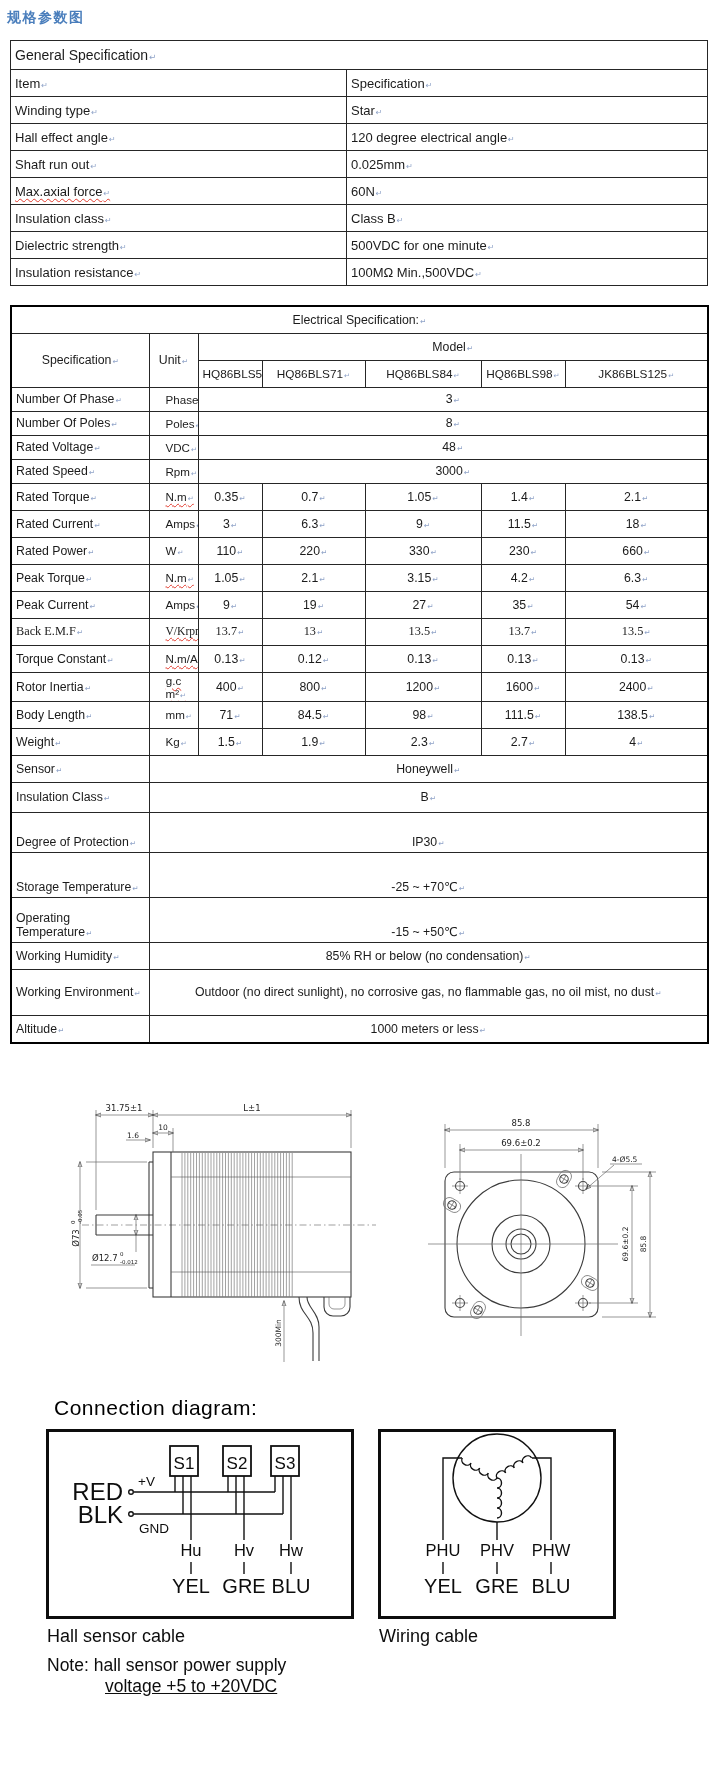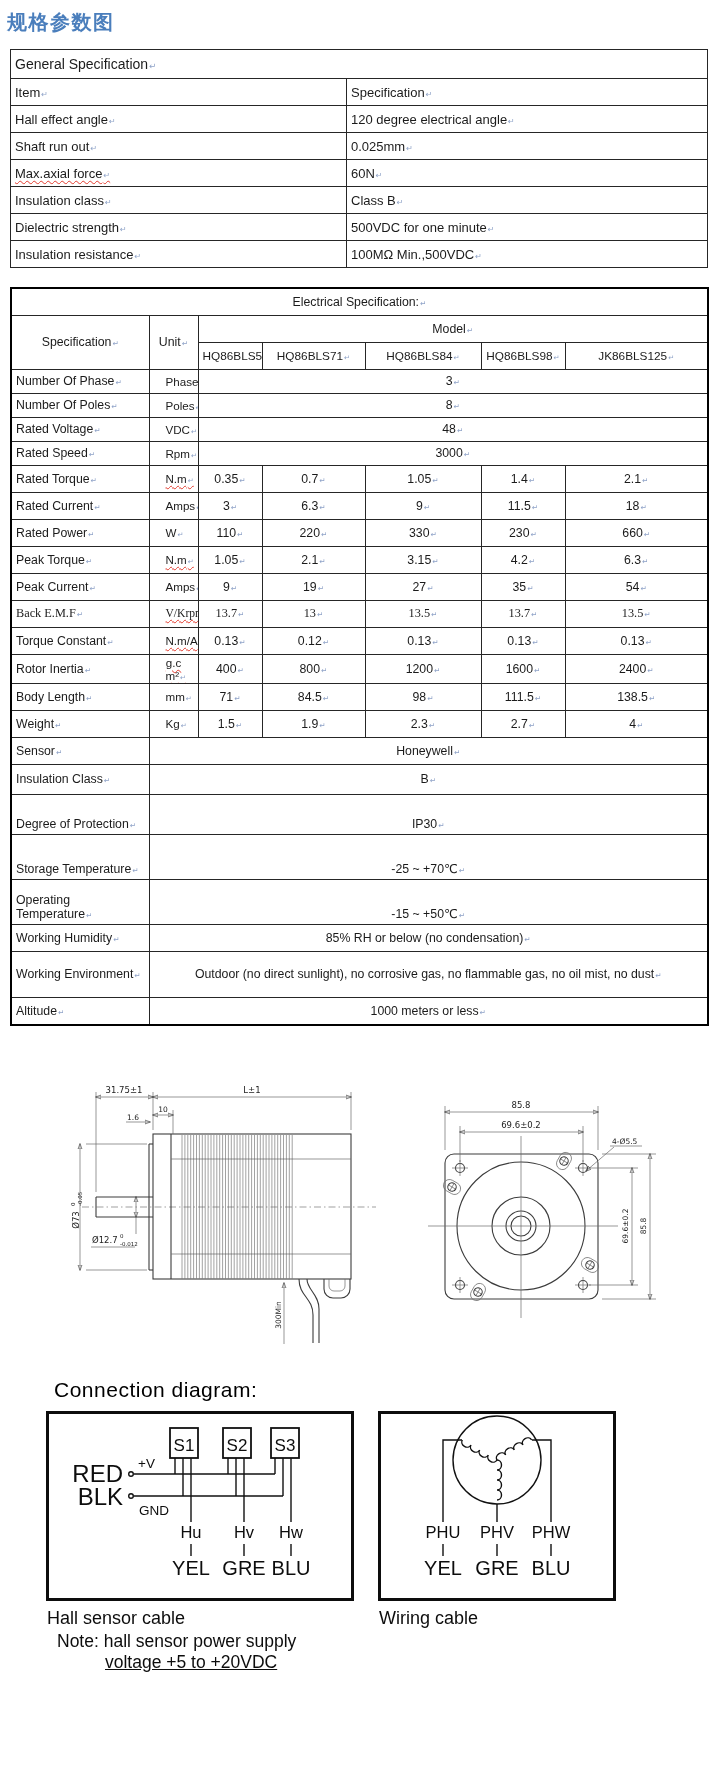--- a/index.html
+++ b/index.html
@@ -1,18 +1,18 @@
 <!DOCTYPE html>
 <html><head>
 <meta charset="utf-8">
 <style>
   html,body{margin:0;padding:0;background:#ffffff;}
   body{width:721px;font-family:"Liberation Sans","DejaVu Sans",sans-serif;color:#1b1b1b;}
   .page{position:relative;width:721px;min-height:1792px;background:#fff;overflow:hidden;}
-  .doc-title{color:#4a7ebc;font-weight:700;font-size:20px;padding:9px 0 0 7px;letter-spacing:1.5px;}
+  .doc-title{color:#4a7ebc;font-weight:700;font-size:14px;padding:9px 0 0 7px;letter-spacing:1.5px;}
 
   table.tbl{border-collapse:collapse;margin-left:10px;width:697px;table-layout:fixed;}
   table.tbl td{border:1px solid #262626;font-size:12.5px;padding:1px 4px;vertical-align:middle;overflow:hidden;}
 
   table.gen{margin-top:13px;border:1.5px solid #1a1a1a;}
   table.gen tr{height:27px;}
   table.gen tr.ttl{height:29px;}
   table.gen tr.ttl td{font-size:14px;}
   table.gen td{font-size:13px;}
 
@@ -39,22 +39,22 @@
 
   .conn-section{margin-top:24px;}
   .conn-title{font-size:21px;color:#000;margin:0 0 8px 54px;letter-spacing:0.5px;}
   .conn-row{display:flex;align-items:flex-start;gap:22px;margin-left:45px;}
   .conn-col{display:flex;flex-direction:column;}
   .conn svg{display:block;}
   .conn .wire{fill:none;stroke:#111;stroke-width:1.4;}
   .conn .boxline{fill:none;stroke:#0d0d0d;stroke-width:3;}
   .conn .sbox{fill:none;stroke:#111;stroke-width:1.8;}
   .conn text{fill:#0d0d0d;font-family:"Liberation Sans","DejaVu Sans",sans-serif;stroke:none;}
-  .conn-caption{font-size:18px;color:#0d0d0d;margin:6px 0 2px 2px;}
-  .conn-note{font-size:17.5px;color:#0d0d0d;margin-left:12px;}
+  .conn-caption{font-size:18px;color:#0d0d0d;margin:6px 0 8px 2px;}
+  .conn-note{font-size:17.5px;color:#0d0d0d;margin-left:2px;}
   .conn-note.indent{margin-left:60px;text-decoration:underline;}
 </style>
 </head>
 <body>
 
 <div class="page">
 
   <div class="doc-title">规格参数图</div>
 
   <table class="tbl gen">
@@ -63,20 +63,24 @@
         <col style="width:361px">
       </colgroup>
     <tbody id="gen-rows">
       <tr class="ttl">
         <td colspan="2"><span class="p">General Specification</span></td>
       </tr>
       <tr>
         <td><span class="p">Item</span></td>
         <td><span class="p">Specification</span></td>
       </tr>
+    <tr>
+          <td><span class="p">Winding type</span></td>
+          <td><span class="p">Star</span></td>
+        </tr>
         <tr>
           <td><span class="p">Hall effect angle</span></td>
           <td><span class="p">120 degree electrical angle</span></td>
         </tr>
         <tr>
           <td><span class="p">Shaft run out</span></td>
           <td><span class="p">0.025mm</span></td>
         </tr>
         <tr>
           <td><span class="p wavy">Max.axial force</span></td>

